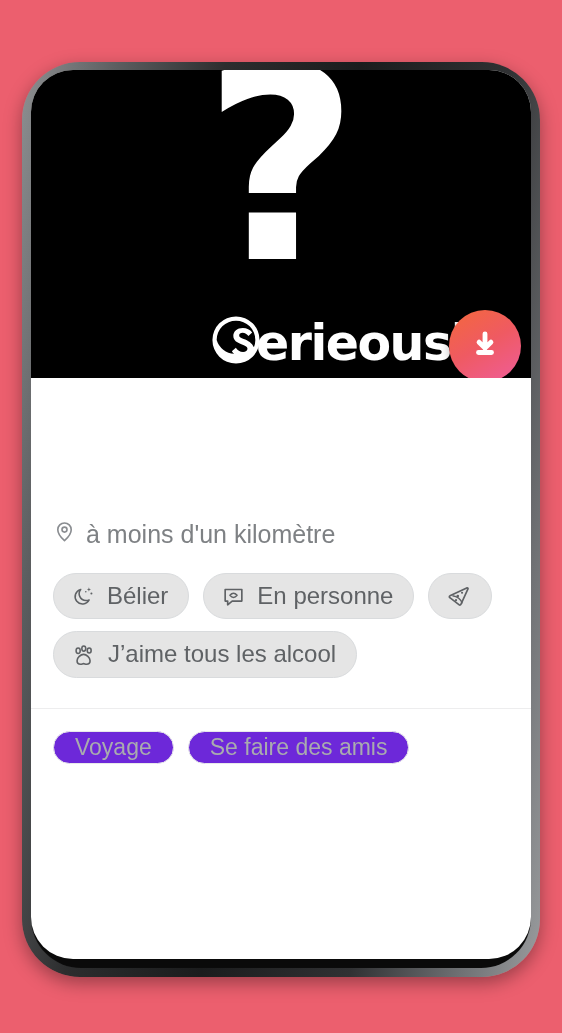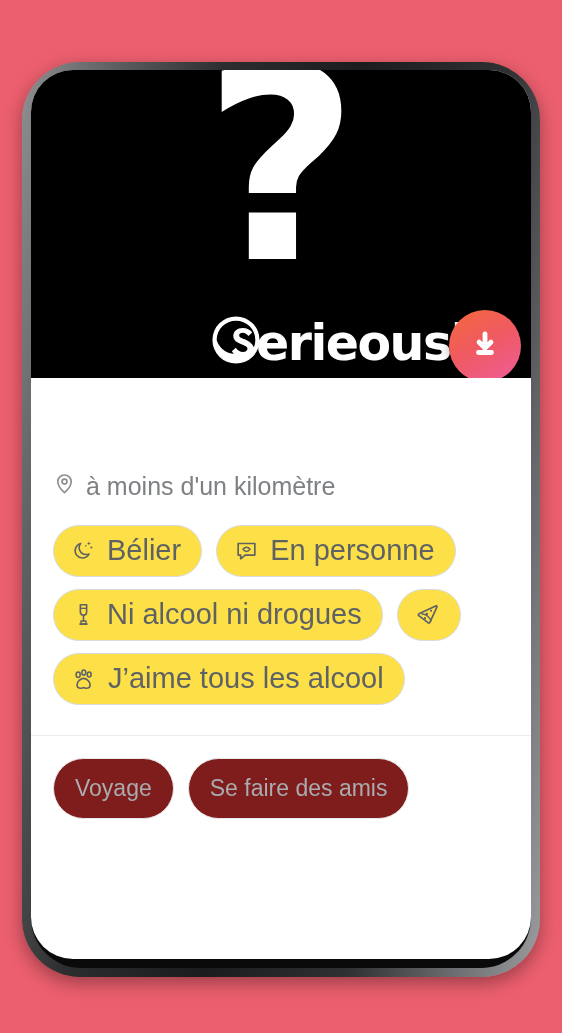--- a/index.html
+++ b/index.html
@@ -106,20 +106,21 @@
     justify-content: center;
     cursor: pointer;
     z-index: 5;
   }
   .dl-btn svg { display:block; }
 
   
   .content {
     background: #ffffff;
     padding: 0 22px;
+    margin-top: 48px;
   }
   .loc-row {
     display: flex;
     align-items: center;
     gap: 10px;
     padding-top: 94px;
     padding-bottom: 4px;
     color: #8a8d91;
     font-size: 25px;
   }
@@ -133,23 +134,23 @@
     padding-bottom: 30px;
   }
   .chip {
     display: inline-flex;
     align-items: center;
     gap: 11px;
     border: 1.6px solid #d9dbdd;
     border-radius: 999px;
     padding: 9px 20px 9px 17px;
     color: #5f6265;
-    font-size: 29px;
+    font-size: 24px;
     line-height: 1.1;
-    background: #fde047;
+    background: #e5e5e5;
     cursor: pointer;
     white-space: nowrap;
   }
   .chip .ico { flex: 0 0 auto; display:flex; }
 
   .divider {
     height: 1px;
     background: #ededee;
     margin: 0 -22px;
   }
@@ -159,25 +160,25 @@
     flex-wrap: wrap;
     gap: 12px 14px;
     padding-top: 22px;
     padding-bottom: 26px;
   }
   .tag {
     display: inline-flex;
     align-items: flex-start;
     border: 1.5px solid #e8e9ea;
     border-radius: 999px;
-    padding: 17px 21px;
+    padding: 3px 21px;
     color: #a9abae;
     font-size: 23px;
     line-height: 1.1;
-    background: #7f1d1d;
+    background: #6d28d9;
     cursor: pointer;
     white-space: nowrap;
   }
 </style>
 </head>
 <body>
 
 <div class="phone-frame">
   <div class="phone-bezel"></div>
   <div class="phone-screen">
@@ -233,32 +234,20 @@
         <div class="chip">
           <span class="ico">
             <svg width="25" height="25" viewBox="0 0 24 24" aria-hidden="true">
               <path d="M4 5.3h16v11.1h-9.3L6.4 20v-3.6H4z" fill="none" stroke="#5f6265" stroke-width="1.6" stroke-linejoin="round"></path>
               <path d="M8.6 10.9c1.1-1.4 2.2-2.1 3.4-2.1s2.3.7 3.4 2.1c-1.1 1.4-2.2 2.1-3.4 2.1s-2.3-.7-3.4-2.1z" fill="none" stroke="#5f6265" stroke-width="1.5" stroke-linejoin="round"></path>
             </svg>
           </span>
           <span>En personne</span>
         </div>
 
-        <div class="chip">
-          <span class="ico">
-            <svg width="25" height="25" viewBox="0 0 24 24" aria-hidden="true">
-              <path d="M9 2.6h6v7.1a3 3 0 0 1-6 0z" fill="none" stroke="#5f6265" stroke-width="1.55" stroke-linejoin="round"></path>
-              <path d="M9 6.1h6" stroke="#5f6265" stroke-width="1.3"></path>
-              <path d="M12 12.7v5.6" stroke="#5f6265" stroke-width="1.55" stroke-linecap="round"></path>
-              <path d="M8.6 21.2h6.8" stroke="#5f6265" stroke-width="1.55" stroke-linecap="round"></path>
-              <path d="M9.6 18.3h4.8v2.9H9.6z" fill="none" stroke="#5f6265" stroke-width="1.4" stroke-linejoin="round"></path>
-            </svg>
-          </span>
-          <span>Ni alcool ni drogues</span>
-        </div>
 
         <div class="chip">
           <span class="ico">
             <svg width="25" height="25" viewBox="0 0 24 24" aria-hidden="true">
               <path d="M20.4 3.6 3.8 11.3a1 1 0 0 0-.1 1.8l9 6.9a1 1 0 0 0 1.6-.5l6.9-15a.9.9 0 0 0-.8-.9z" fill="none" stroke="#5f6265" stroke-width="1.6" stroke-linejoin="round"></path>
               <path d="M6.2 11.3c4.6.7 8.1 3.4 9.4 7.3" fill="none" stroke="#5f6265" stroke-width="1.3"></path>
               <circle cx="11.3" cy="11.6" r="1.25" fill="#5f6265"></circle>
               <circle cx="15.4" cy="8.4" r="1.05" fill="#5f6265"></circle>
               <circle cx="9.6" cy="15.5" r="1.05" fill="#5f6265"></circle>
             </svg>

